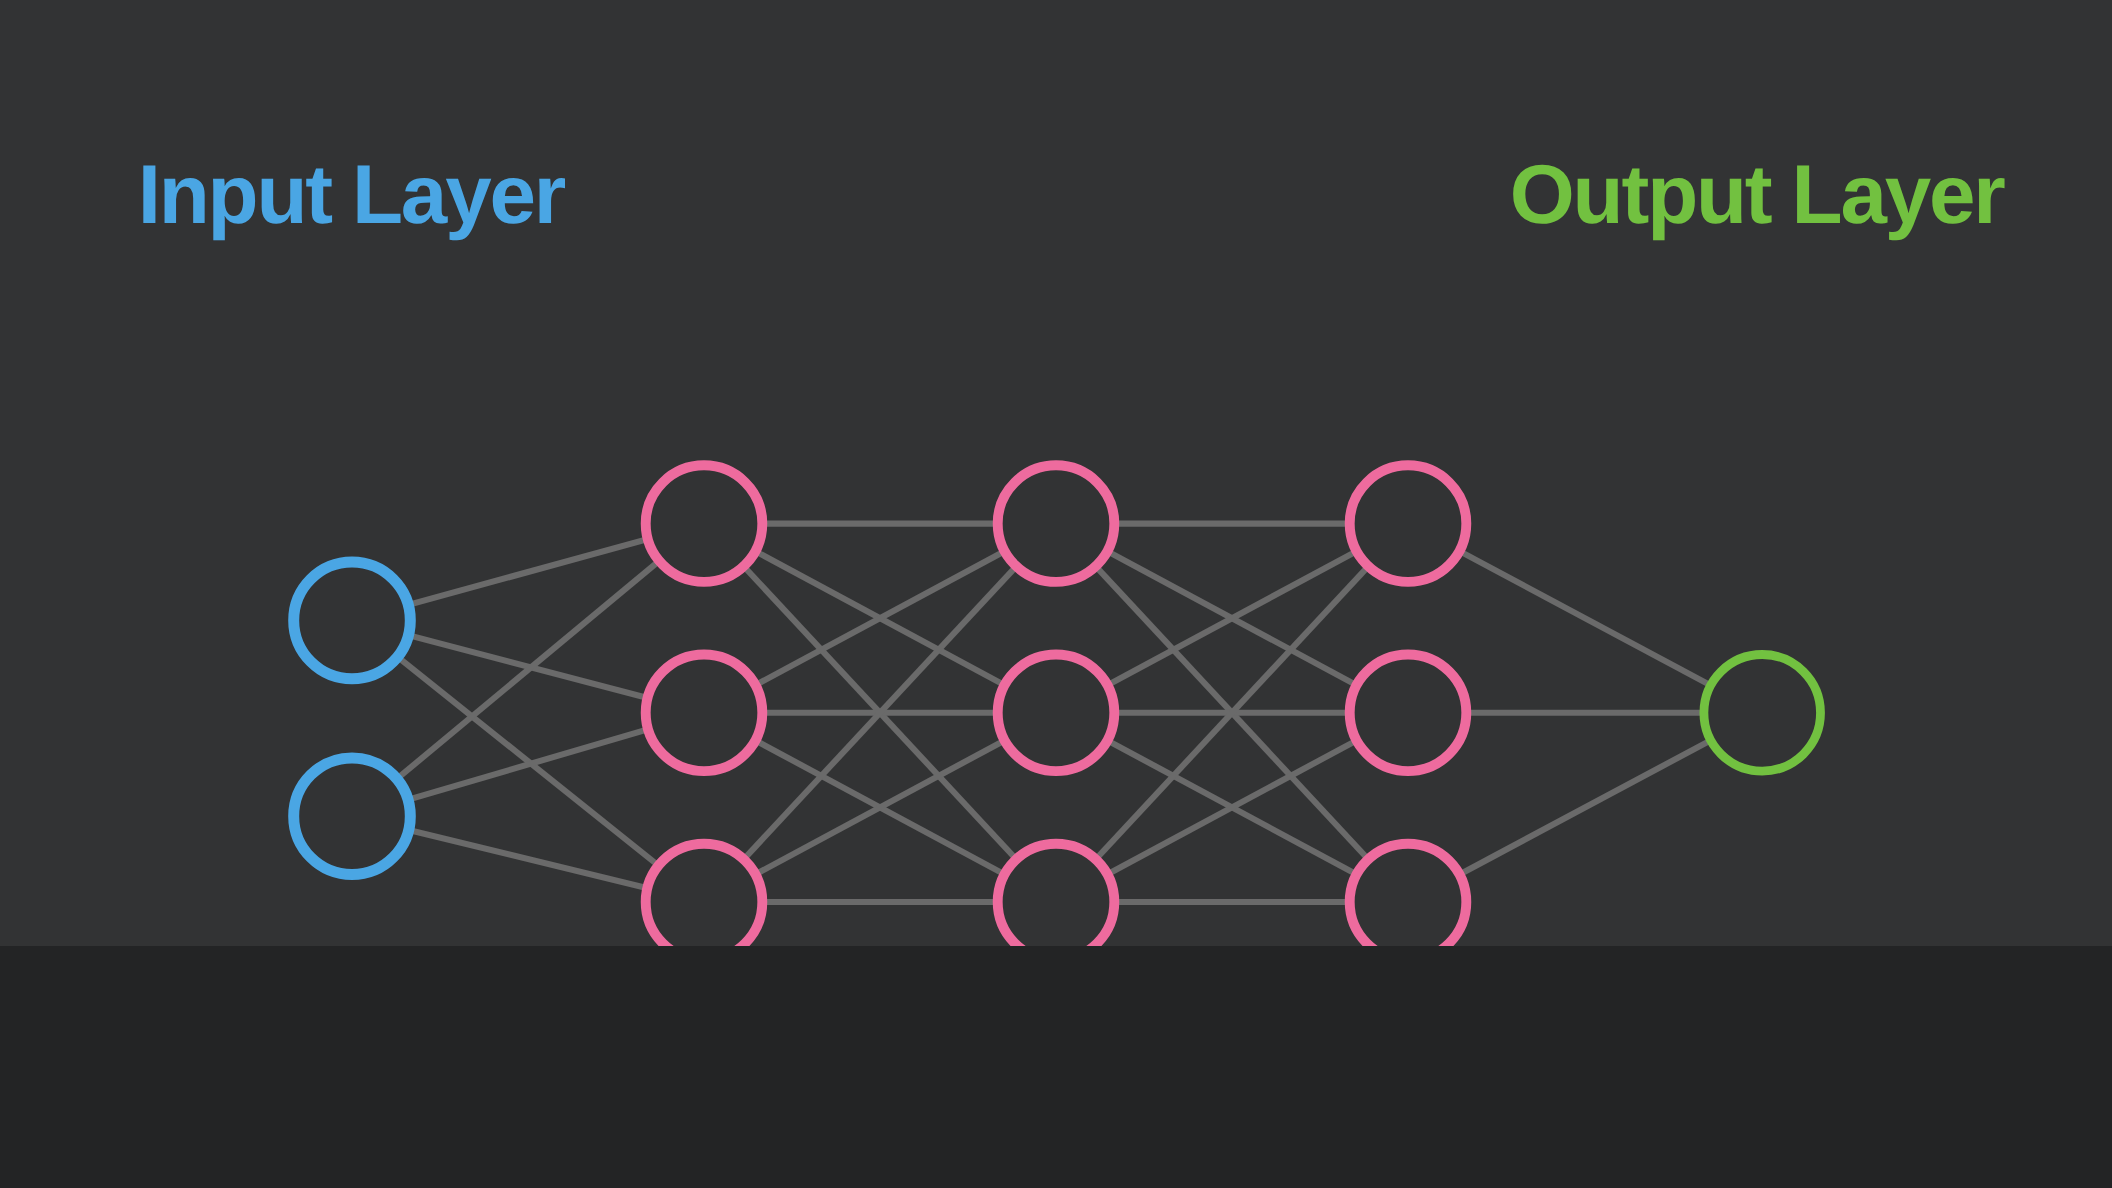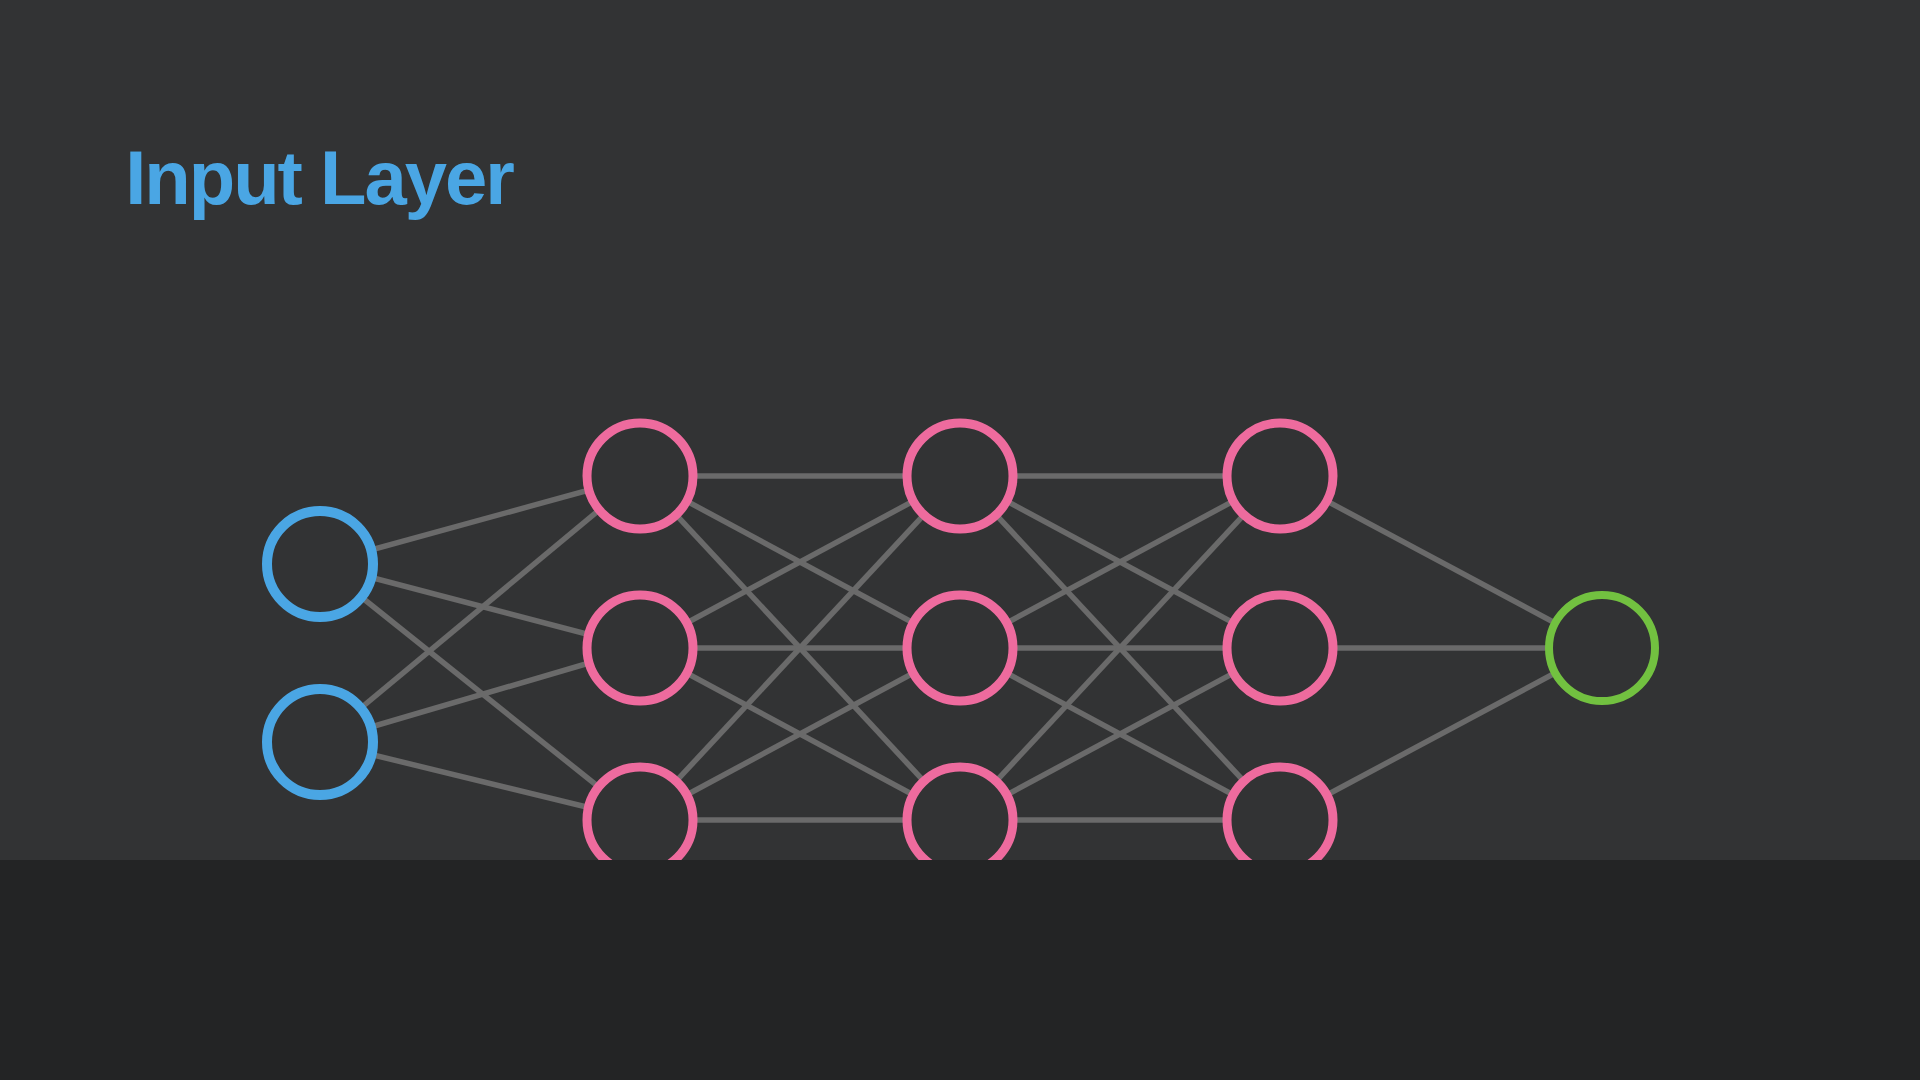--- a/index.html
+++ b/index.html
@@ -79,20 +79,21 @@
       <circle cx="960" cy="476" r="53" fill="#323334" stroke="#ee6b9e" stroke-width="9"></circle>
       <circle cx="960" cy="648" r="53" fill="#323334" stroke="#ee6b9e" stroke-width="9"></circle>
       <circle cx="960" cy="820" r="53" fill="#323334" stroke="#ee6b9e" stroke-width="9"></circle>
       <circle cx="1280" cy="476" r="53" fill="#323334" stroke="#ee6b9e" stroke-width="9"></circle>
       <circle cx="1280" cy="648" r="53" fill="#323334" stroke="#ee6b9e" stroke-width="9"></circle>
       <circle cx="1280" cy="820" r="53" fill="#323334" stroke="#ee6b9e" stroke-width="9"></circle>
       <circle cx="1602" cy="648" r="53" fill="#323334" stroke="#72c140" stroke-width="8"></circle>
     </svg>
 
   <div class="layer-title" style="left: 319px; color: rgb(74, 166, 228);">Input Layer</div>
+  <div class="layer-title" style="left: 1597px; color: rgb(114, 193, 64);">Output Layer</div>
 
   <svg class="logo-badge" viewBox="-70 -70 140 140" xmlns="http://www.w3.org/2000/svg">
     <g>
       <polygon points="0,-58 52,-29 52,29 0,58 -52,29 -52,-29" fill="var(--logo-color,#6b6b6b)" stroke="var(--logo-color,#6b6b6b)" stroke-width="14" stroke-linejoin="round"></polygon>
     </g>
     <g stroke="var(--bg,#323334)" fill="var(--bg,#323334)" stroke-linecap="round">
 
       <ellipse cx="6" cy="16" rx="15" ry="17" stroke="none" transform="rotate(20 6 16)"></ellipse>
 
       <line x1="4" y1="8" x2="12" y2="-46" stroke-width="11"></line>

